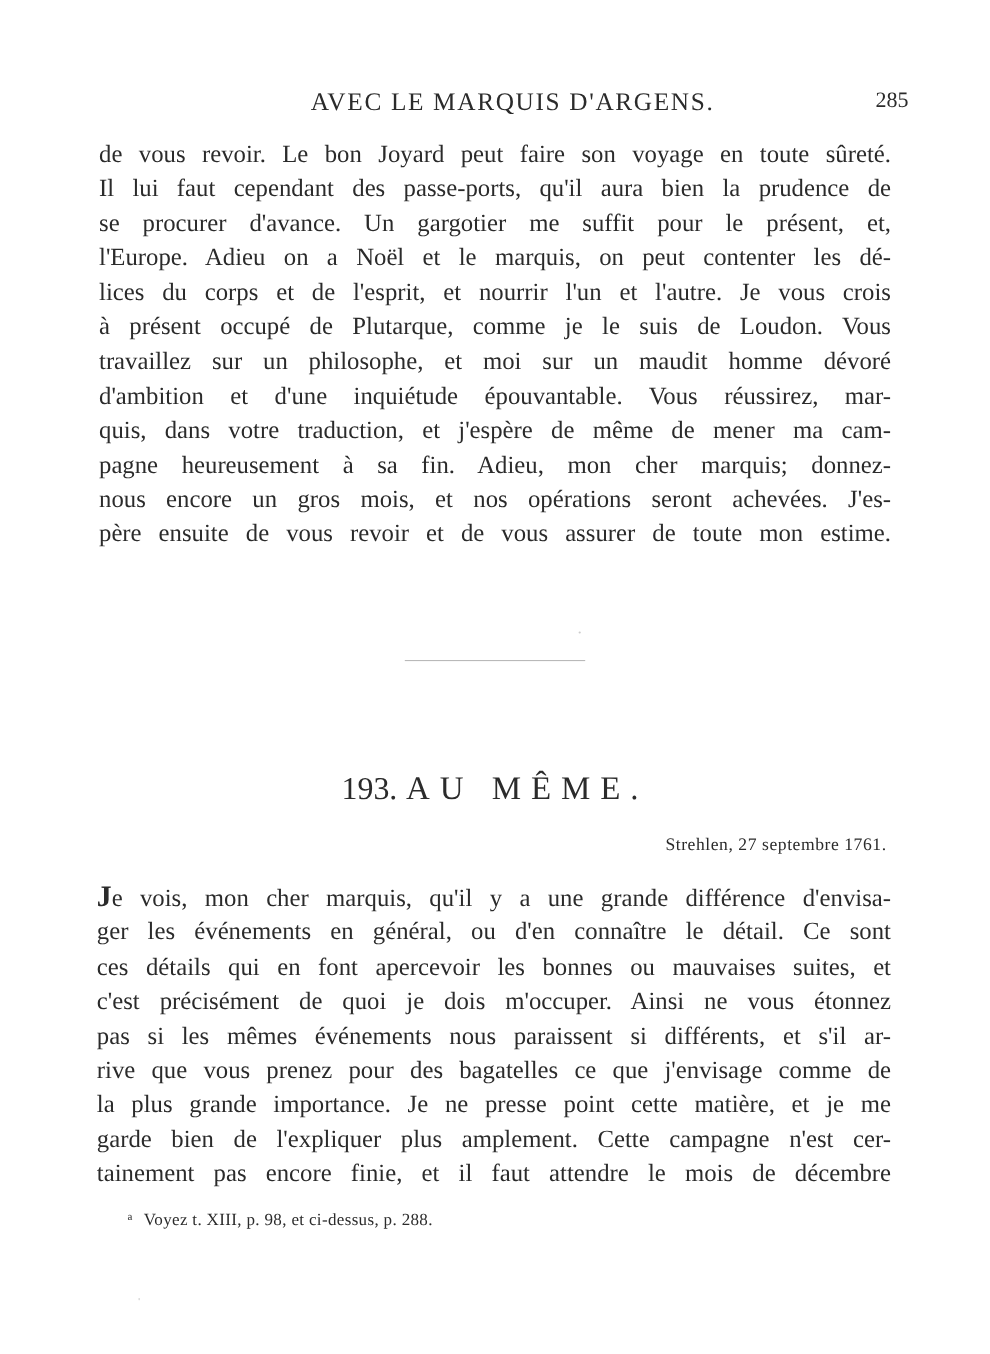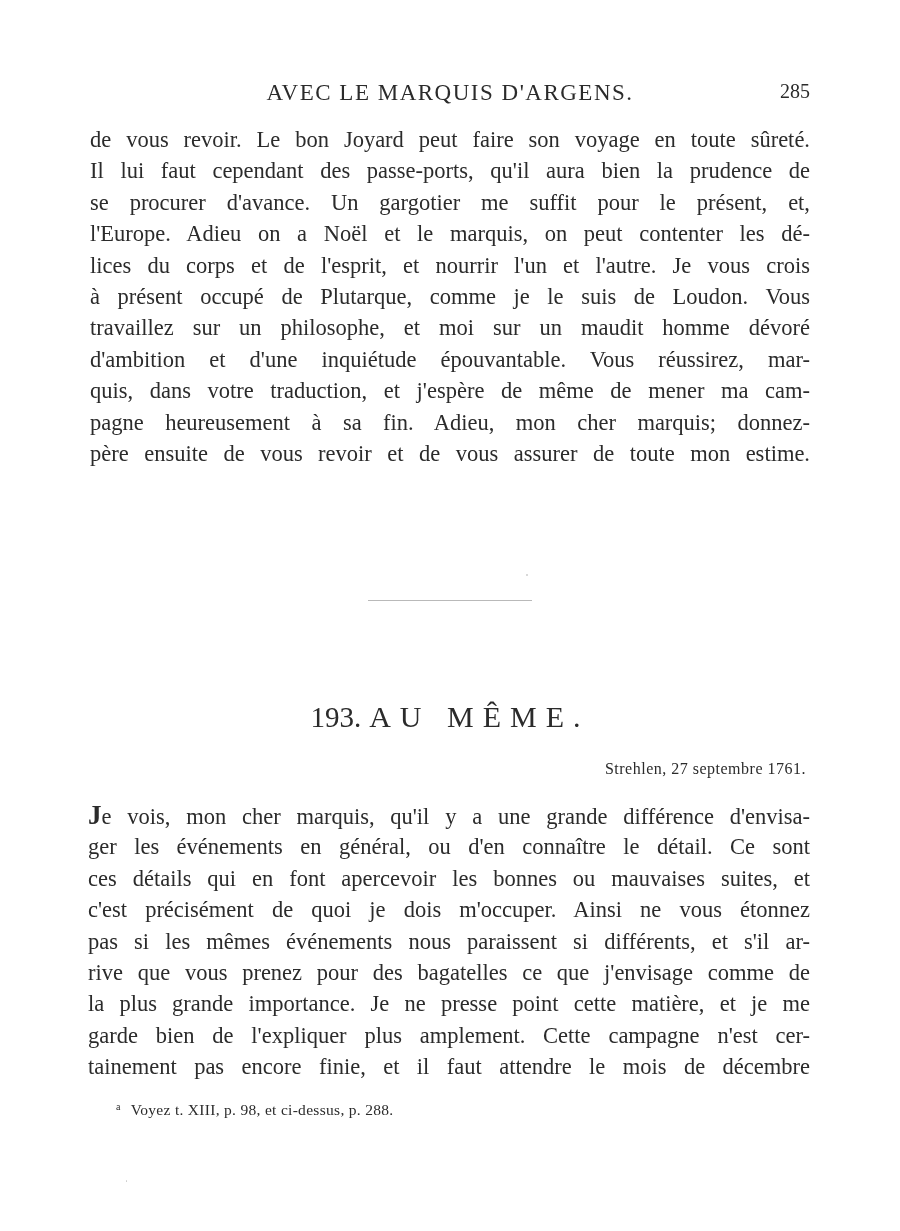--- a/index.html
+++ b/index.html
@@ -2,21 +2,21 @@
 <html><head>
 <meta charset="utf-8">
 <style>
   html, body { margin: 0; padding: 0; background: #ffffff; }
   body {
     width: 900px; height: 1231px; position: relative; overflow: hidden;
     font-family: "Liberation Serif", "DejaVu Serif", serif;
     color: #2b2b2b;
   }
   .running-head {
-    position: absolute; top: 80px; left: 90px; width: 720px; height: 30px;
+    position: absolute; top: 80px; left: 106px; width: 720px; height: 30px;
   }
   .running-title {
     position: absolute; left: 0; width: 720px; text-align: center;
     font-size: 23px; letter-spacing: 1.5px; top: 0;
   }
   .page-number {
     position: absolute; right: 0; top: 0; font-size: 20px; font-family: Liberation Serif, serif;
   }
   .body-text {
     position: absolute; left: 90px; width: 720px;
@@ -61,20 +61,21 @@
   <span class="line">de vous revoir. Le bon Joyard peut faire son voyage en toute sûreté.</span>
   <span class="line">Il lui faut cependant des passe-ports, qu'il aura bien la prudence de</span>
   <span class="line">se procurer d'avance. Un gargotier me suffit pour le présent, et,</span>
   <span class="line">l'Europe. Adieu on a Noël et le marquis, on peut contenter les dé-</span>
   <span class="line">lices du corps et de l'esprit, et nourrir l'un et l'autre. Je vous crois</span>
   <span class="line">à présent occupé de Plutarque, comme je le suis de Loudon. Vous</span>
   <span class="line">travaillez sur un philosophe, et moi sur un maudit homme dévoré</span>
   <span class="line">d'ambition et d'une inquiétude épouvantable. Vous réussirez, mar-</span>
   <span class="line">quis, dans votre traduction, et j'espère de même de mener ma cam-</span>
   <span class="line">pagne heureusement à sa fin. Adieu, mon cher marquis; donnez-</span>
+  <span class="line">nous encore un gros mois, et nos opérations seront achevées. J'es-</span>
   <span class="line">père ensuite de vous revoir et de vous assurer de toute mon estime.</span>
 </div>
 
 <div class="speck" style="left:526px; top:574px;"></div>
 <div class="divider"></div>
 
 <div class="heading">
   <span class="num">193.</span><span class="title">AU MÊME.</span>
 </div>
 

